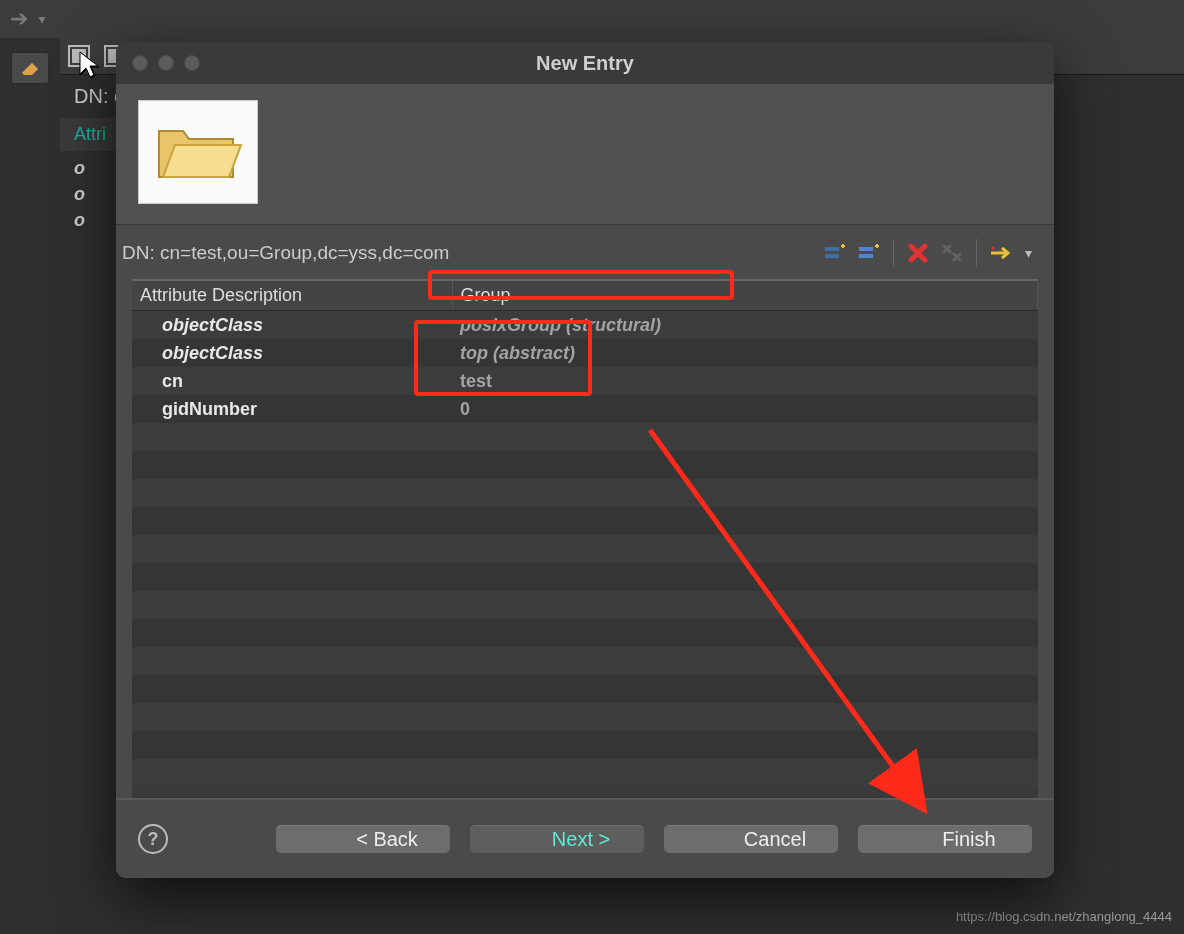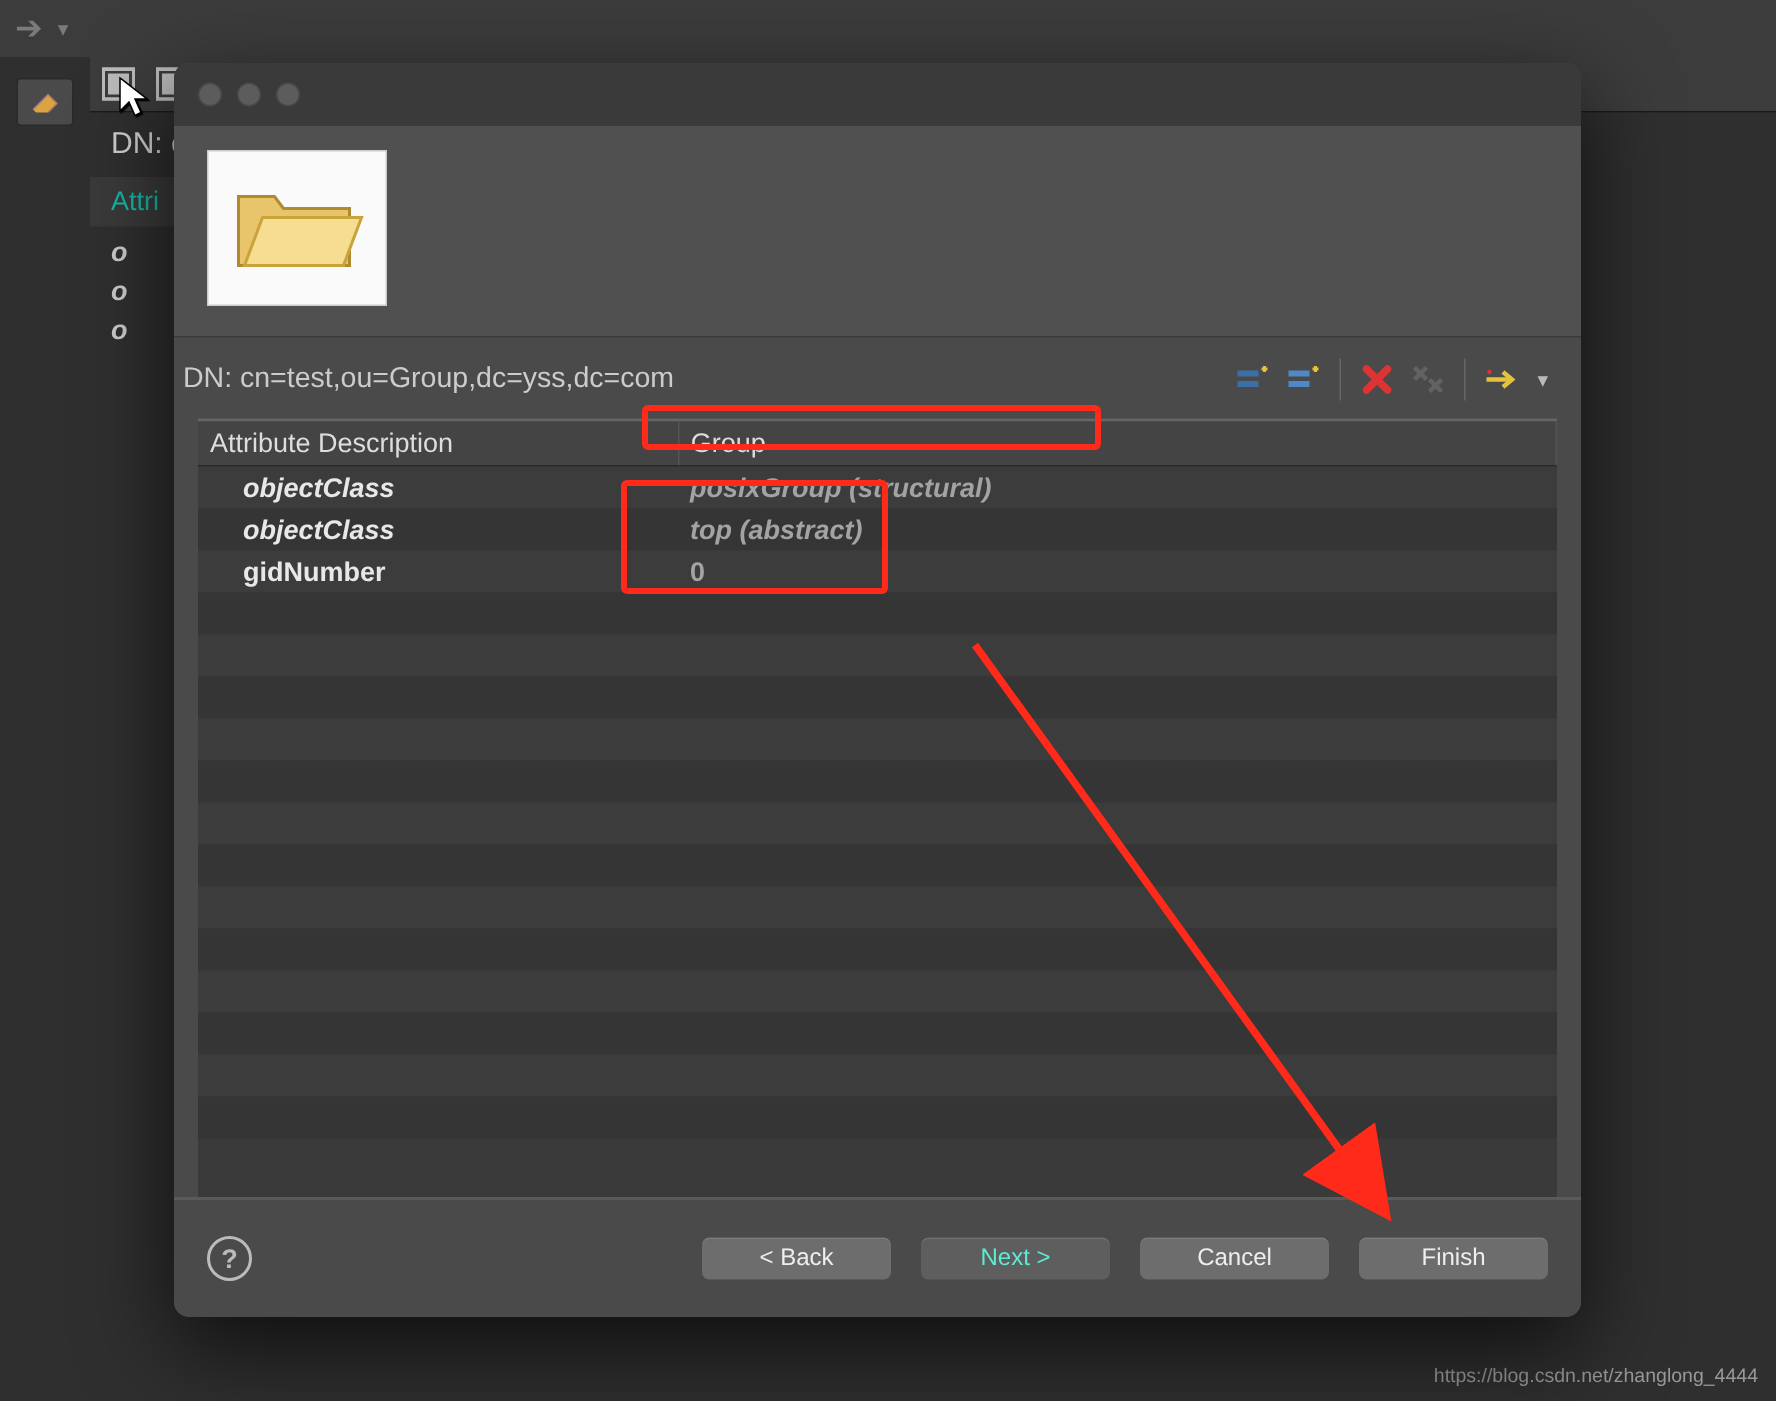--- a/index.html
+++ b/index.html
@@ -284,26 +284,27 @@
   .btn-row {
     display: flex;
     gap: 20px;
   }
   .btn {
     width: 126px;
     height: 28px;
     border-radius: 5px;
     background: #6d6d6d;
     color: #eee;
-    font-size: 16px;
+    font-size: 20px;
     display: flex;
     align-items: center;
     justify-content: center;
     cursor: pointer;
     box-shadow: inset 0 1px 0 rgba(255,255,255,0.1);
+    padding-left: 48px;
   }
   .btn.disabled {
     color: #5eead4;
     background: #5e5e5e;
     cursor: default;
   }
 
   
   .anno {
     position: absolute;
@@ -357,20 +358,21 @@
   <div class="watermark">https://blog.csdn.net/zhanglong_4444</div>
 </div>
 
 <div class="modal">
   <div class="titlebar">
     <div class="traffic">
       <div class="dot"></div>
       <div class="dot"></div>
       <div class="dot"></div>
     </div>
+    <div class="title-text">New Entry</div>
   </div>
 
   <div class="header">
     <div class="folder-pane">
       <svg width="90" height="70" viewBox="0 0 90 70">
         <path d="M6 60 L6 14 L30 14 L36 22 L80 22 L80 60 Z" fill="#e8c46a" stroke="#b08a30" stroke-width="2"></path>
         <path d="M10 60 L22 28 L88 28 L76 60 Z" fill="#f7dd92" stroke="#c9a43a" stroke-width="2"></path>
       </svg>
     </div>
   </div>
@@ -431,20 +433,24 @@
       <tbody>
         <tr>
           <td class="cell-attr italic">objectClass</td>
           <td class="cell-val italic">posixGroup (structural)</td>
         </tr>
         <tr>
           <td class="cell-attr italic">objectClass</td>
           <td class="cell-val italic">top (abstract)</td>
         </tr>
         <tr>
+          <td class="cell-attr">cn</td>
+          <td class="cell-val">test</td>
+        </tr>
+        <tr>
           <td class="cell-attr">gidNumber</td>
           <td class="cell-val">0</td>
         </tr>
 
         <tr>
             <td colspan="2">&nbsp;</td>
           </tr>
           <tr>
             <td colspan="2">&nbsp;</td>
           </tr>

